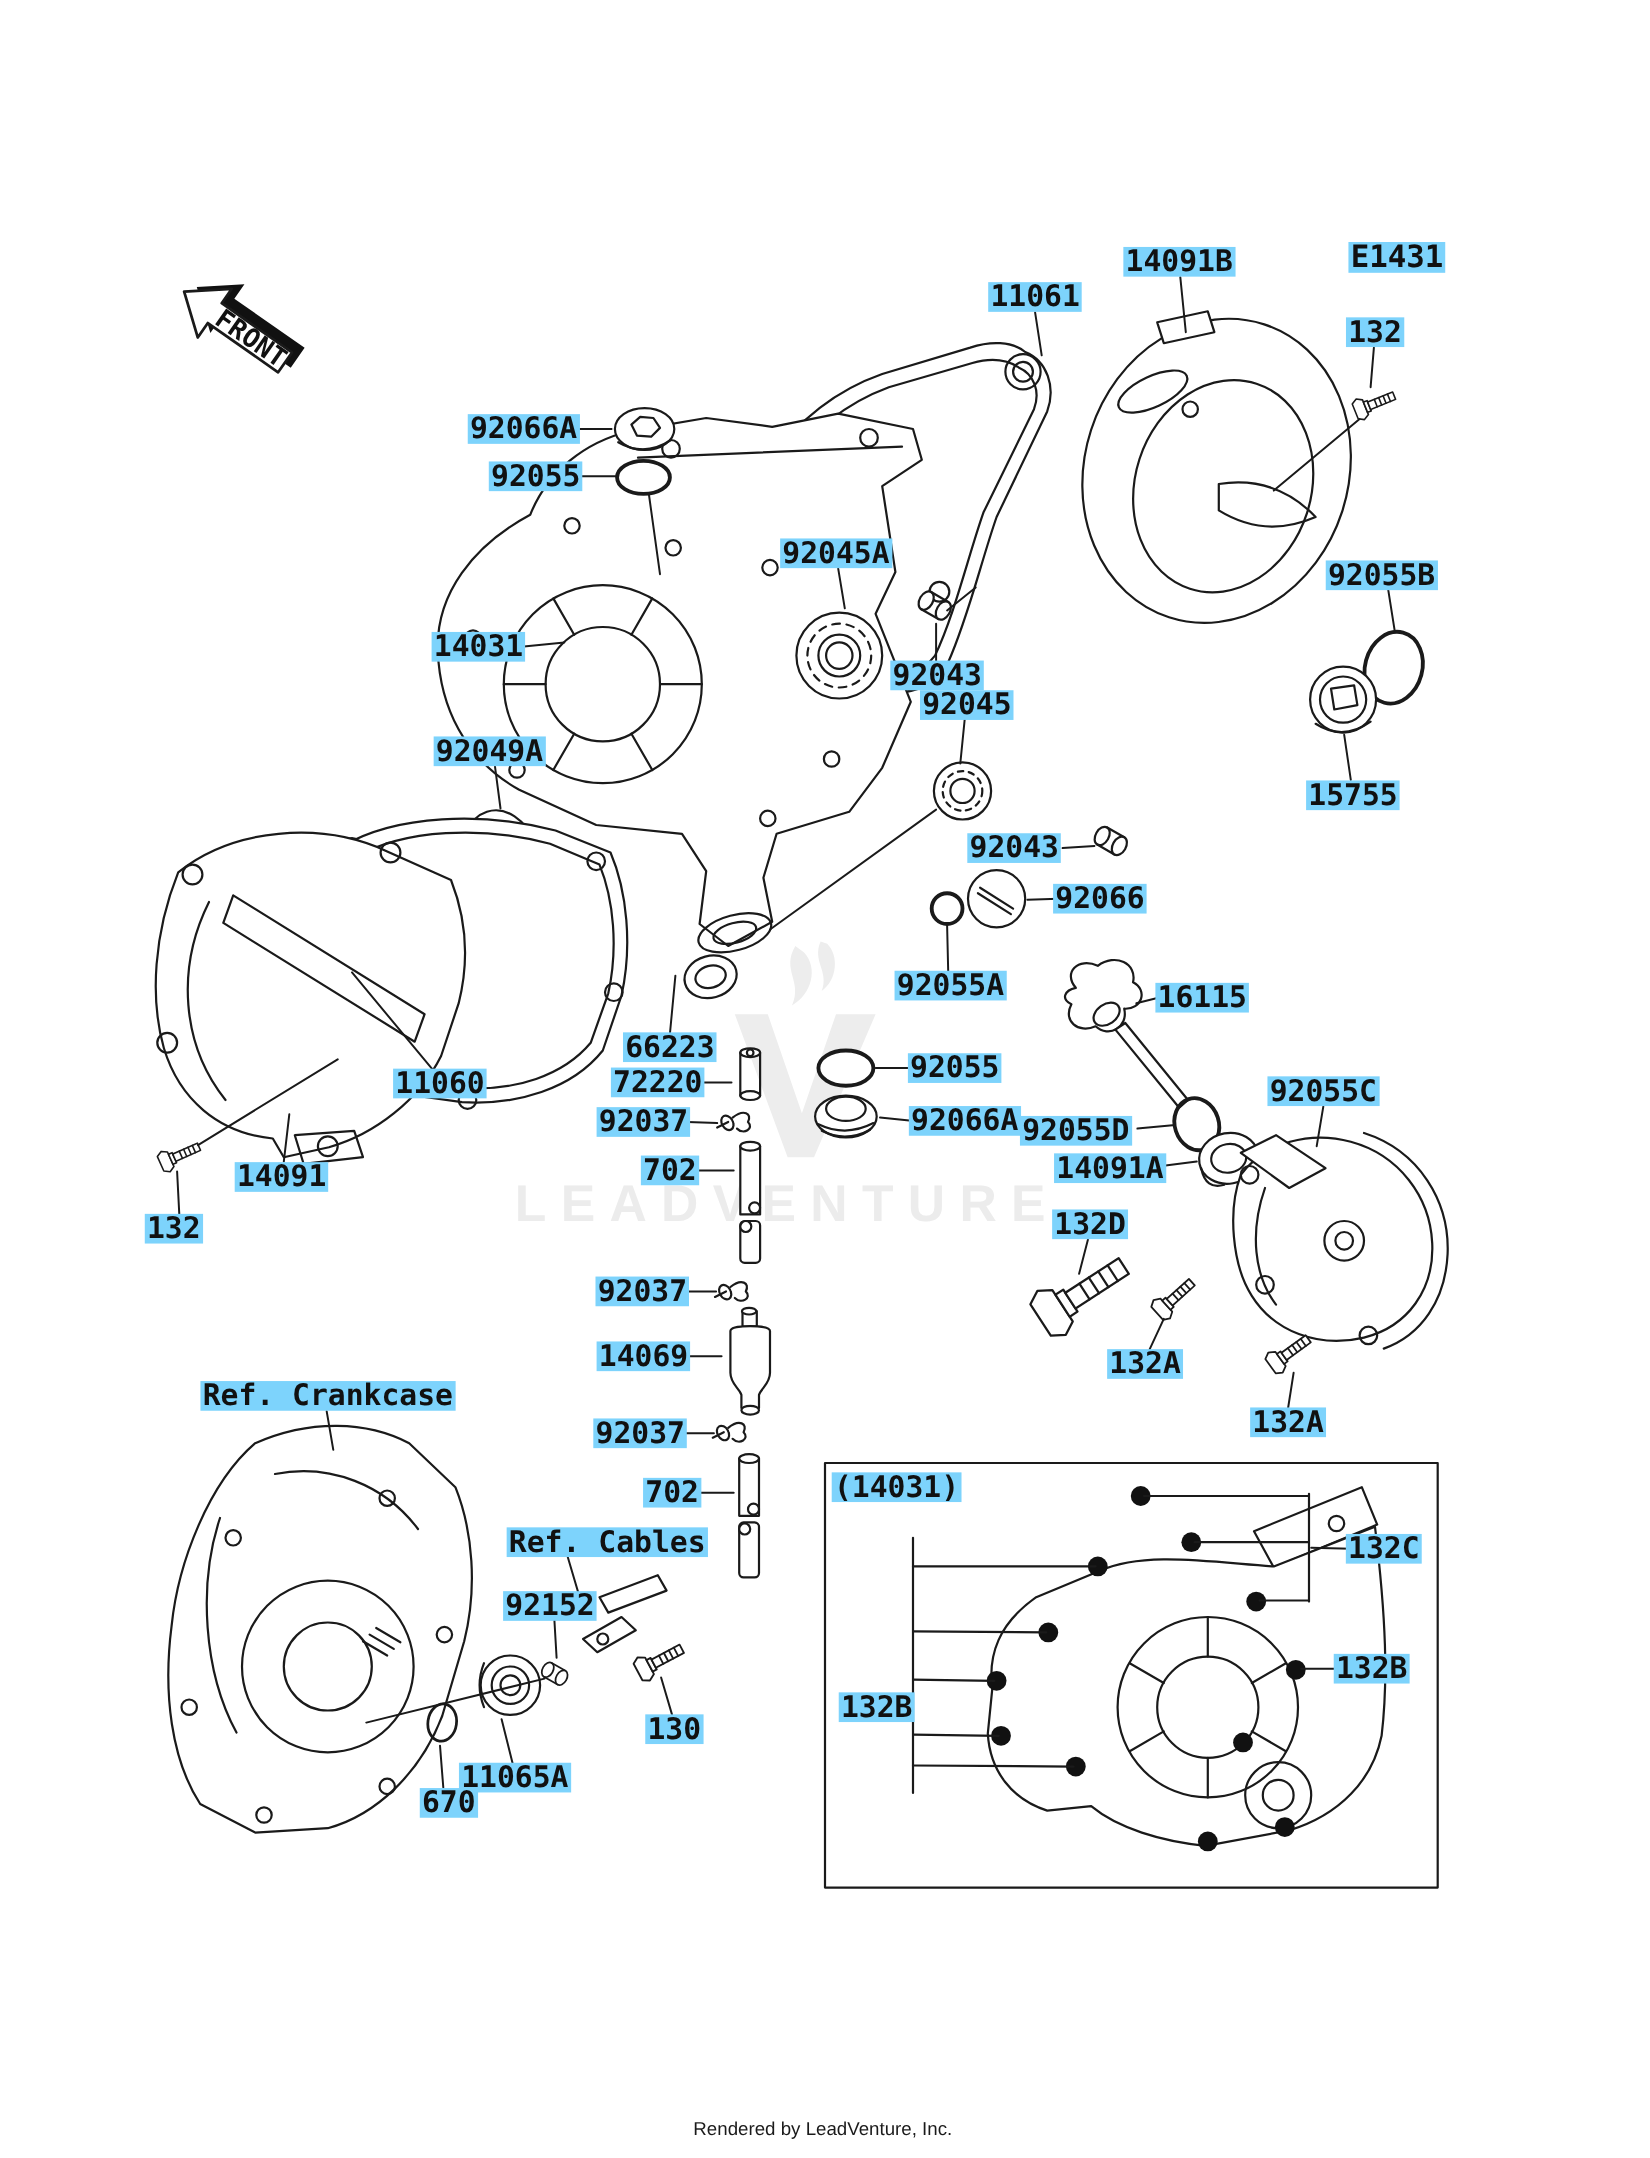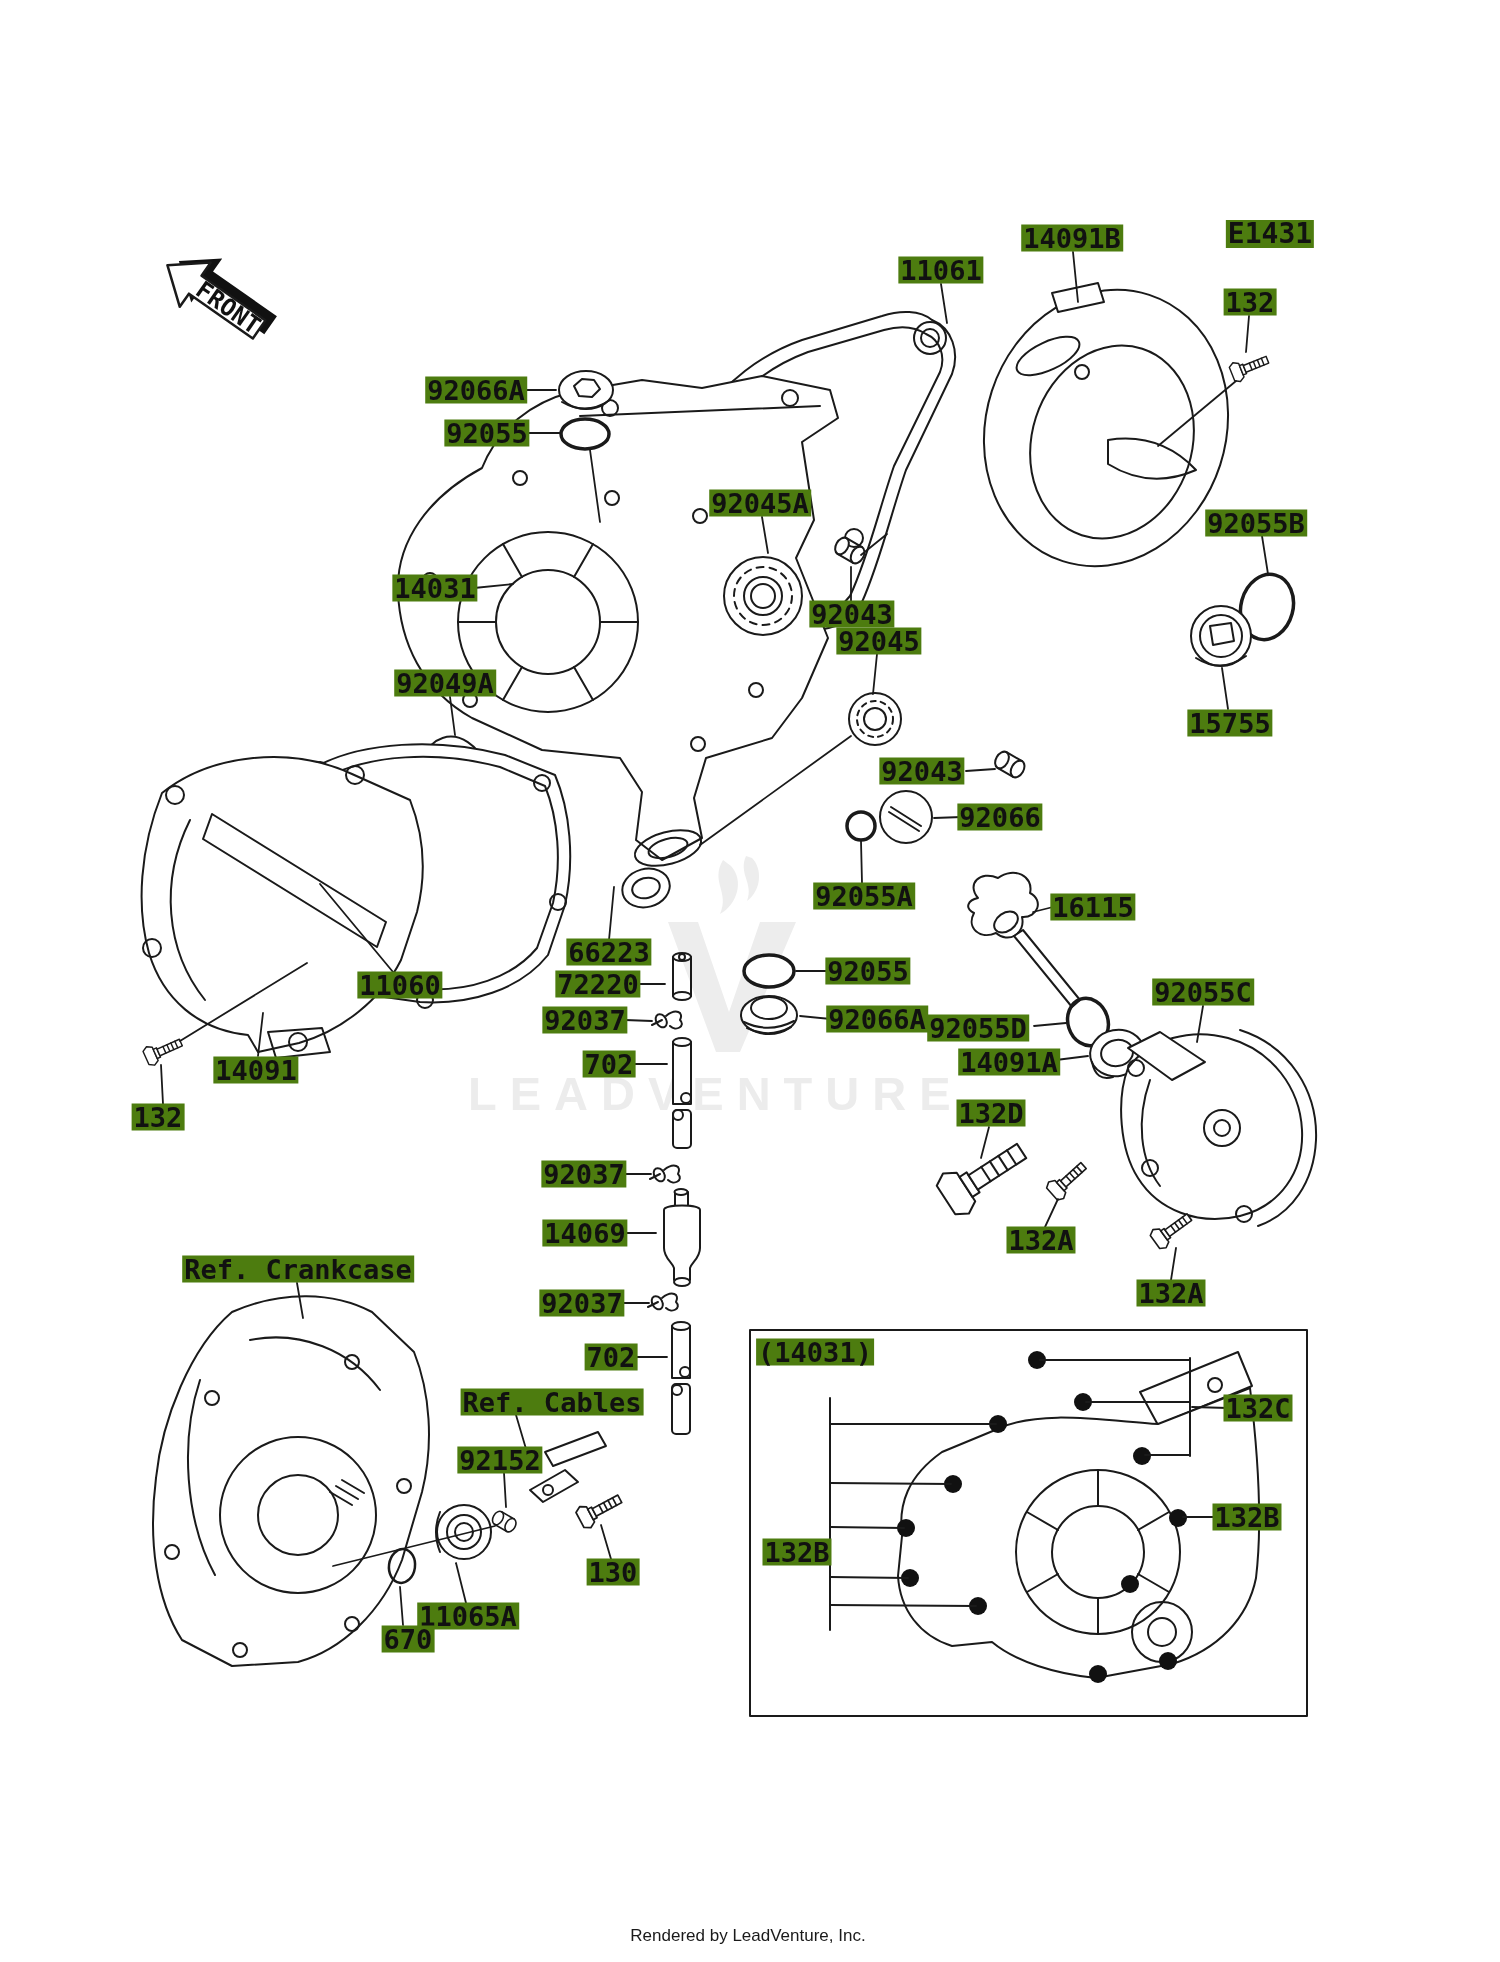--- a/index.html
+++ b/index.html
@@ -3,21 +3,21 @@
 <meta charset="utf-8">
 <style>
   html,body{margin:0;padding:0;background:#fff;}
   .canvas{position:relative;width:1500px;height:1962px;background:#fff;overflow:hidden;
           font-family:"DejaVu Sans Mono",monospace;}
   .wm-text{position:absolute;left:468px;top:1066px;font-family:"Liberation Sans",sans-serif;
            font-weight:700;font-size:47px;letter-spacing:13px;color:#ececec;z-index:1;}
   .wm-logo{position:absolute;left:628px;top:852px;z-index:1;}
   svg.art{position:absolute;left:0;top:0;z-index:2;}
   .co{position:absolute;transform:translate(-50%,-50%);font-weight:700;font-size:27px;
-      color:#111;background:#4d7c0f;padding:0 2px;line-height:1;white-space:nowrap;z-index:3;}
+      color:#111;background:#7dd3fc;padding:0 2px;line-height:1;white-space:nowrap;z-index:3;}
   .co.code{font-size:28px;}
   .footer{position:absolute;left:748px;top:1926px;transform:translateX(-50%);
           font-family:"Liberation Sans",sans-serif;font-size:17px;color:#1a1a1a;z-index:3;}
 </style>
 </head>
 <body>
 
 <div class="canvas">
 
   <div class="wm-logo">

